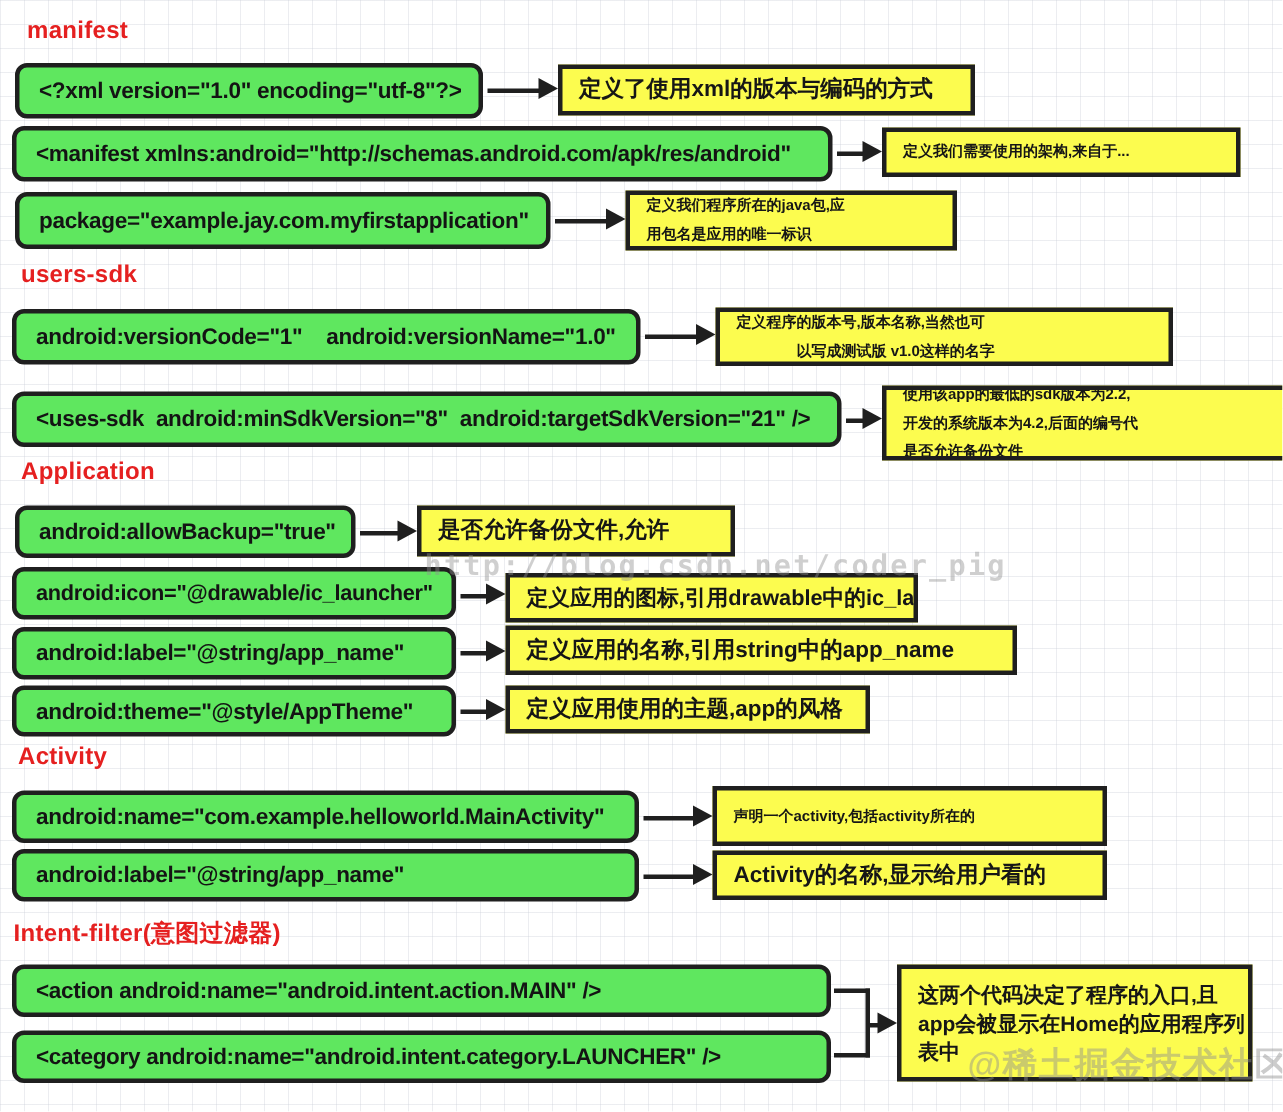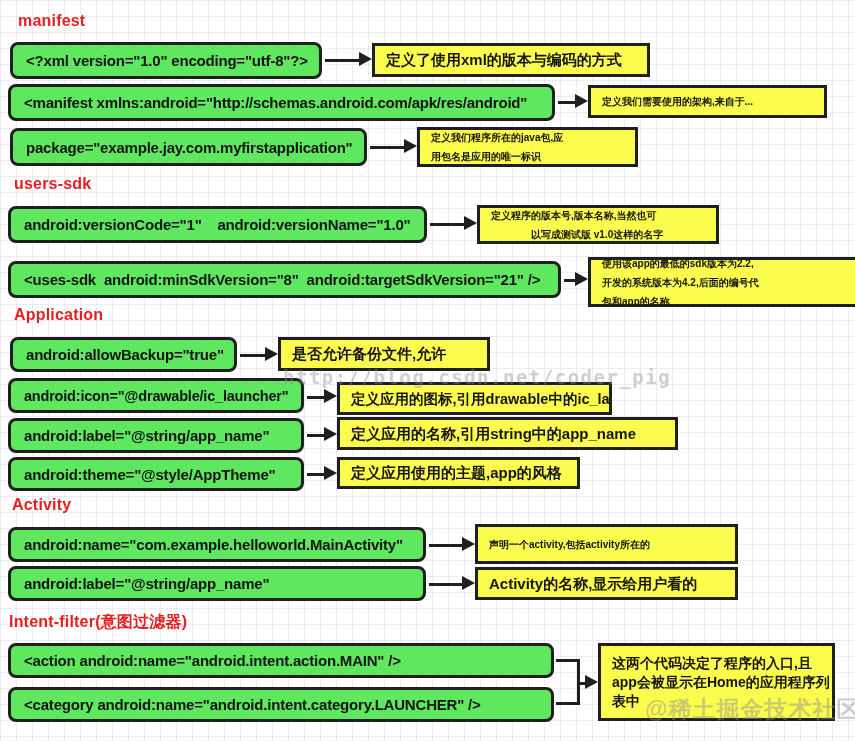--- a/index.html
+++ b/index.html
@@ -72,28 +72,28 @@
     <div class="ybox" style="left: 372px; top: 43px; width: 278px; height: 34px;">
       <div class="ln">定义了使用xml的版本与编码的方式</div>
     </div>
     <div class="ybox" style="left: 588px; top: 85px; width: 239px; height: 33px;">
       <div class="ln" style="font-size: 10px;">定义我们需要使用的架构,来自于...</div>
     </div>
     <div class="ybox multi" style="left: 417px; top: 127px; width: 221px; height: 40px;">
       <div class="ln" style="font-size: 10px;">定义我们程序所在的java包,应</div>
       <div class="ln" style="font-size: 10px;">用包名是应用的唯一标识</div>
     </div>
-    <div class="ybox multi" style="left: 477px; top: 205px; width: 242px; height: 39px;">
+    <div class="ybox multi" style="left: 477px; top: 205px; width: 305px; height: 39px;">
       <div class="ln" style="font-size: 10px;">定义程序的版本号,版本名称,当然也可</div>
       <div class="ln" style="font-size: 10px; padding-left: 40px;">以写成测试版 v1.0这样的名字</div>
     </div>
     <div class="ybox multi" style="left: 588px; top: 257px; width: 276px; height: 50px;">
       <div class="ln" style="font-size: 10px;">使用该app的最低的sdk版本为2.2,</div>
       <div class="ln" style="font-size: 10px;">开发的系统版本为4.2,后面的编号代</div>
-      <div class="ln" style="font-size: 10px;">包和app的名称</div>
+      <div class="ln" style="font-size: 10px;">是否允许备份文件</div>
     </div>
     <div class="ybox" style="left: 278px; top: 337px; width: 212px; height: 34px;">
       <div class="ln">是否允许备份文件,允许</div>
     </div>
     <div class="ybox" style="left: 337px; top: 382px; width: 275px; height: 33px;">
       <div class="ln" style="font-size: 14.5px;">定义应用的图标,引用drawable中的ic_launchaer</div>
     </div>
     <div class="ybox" style="left: 337px; top: 417px; width: 341px; height: 33px;">
       <div class="ln">定义应用的名称,引用string中的app_name</div>
     </div>

